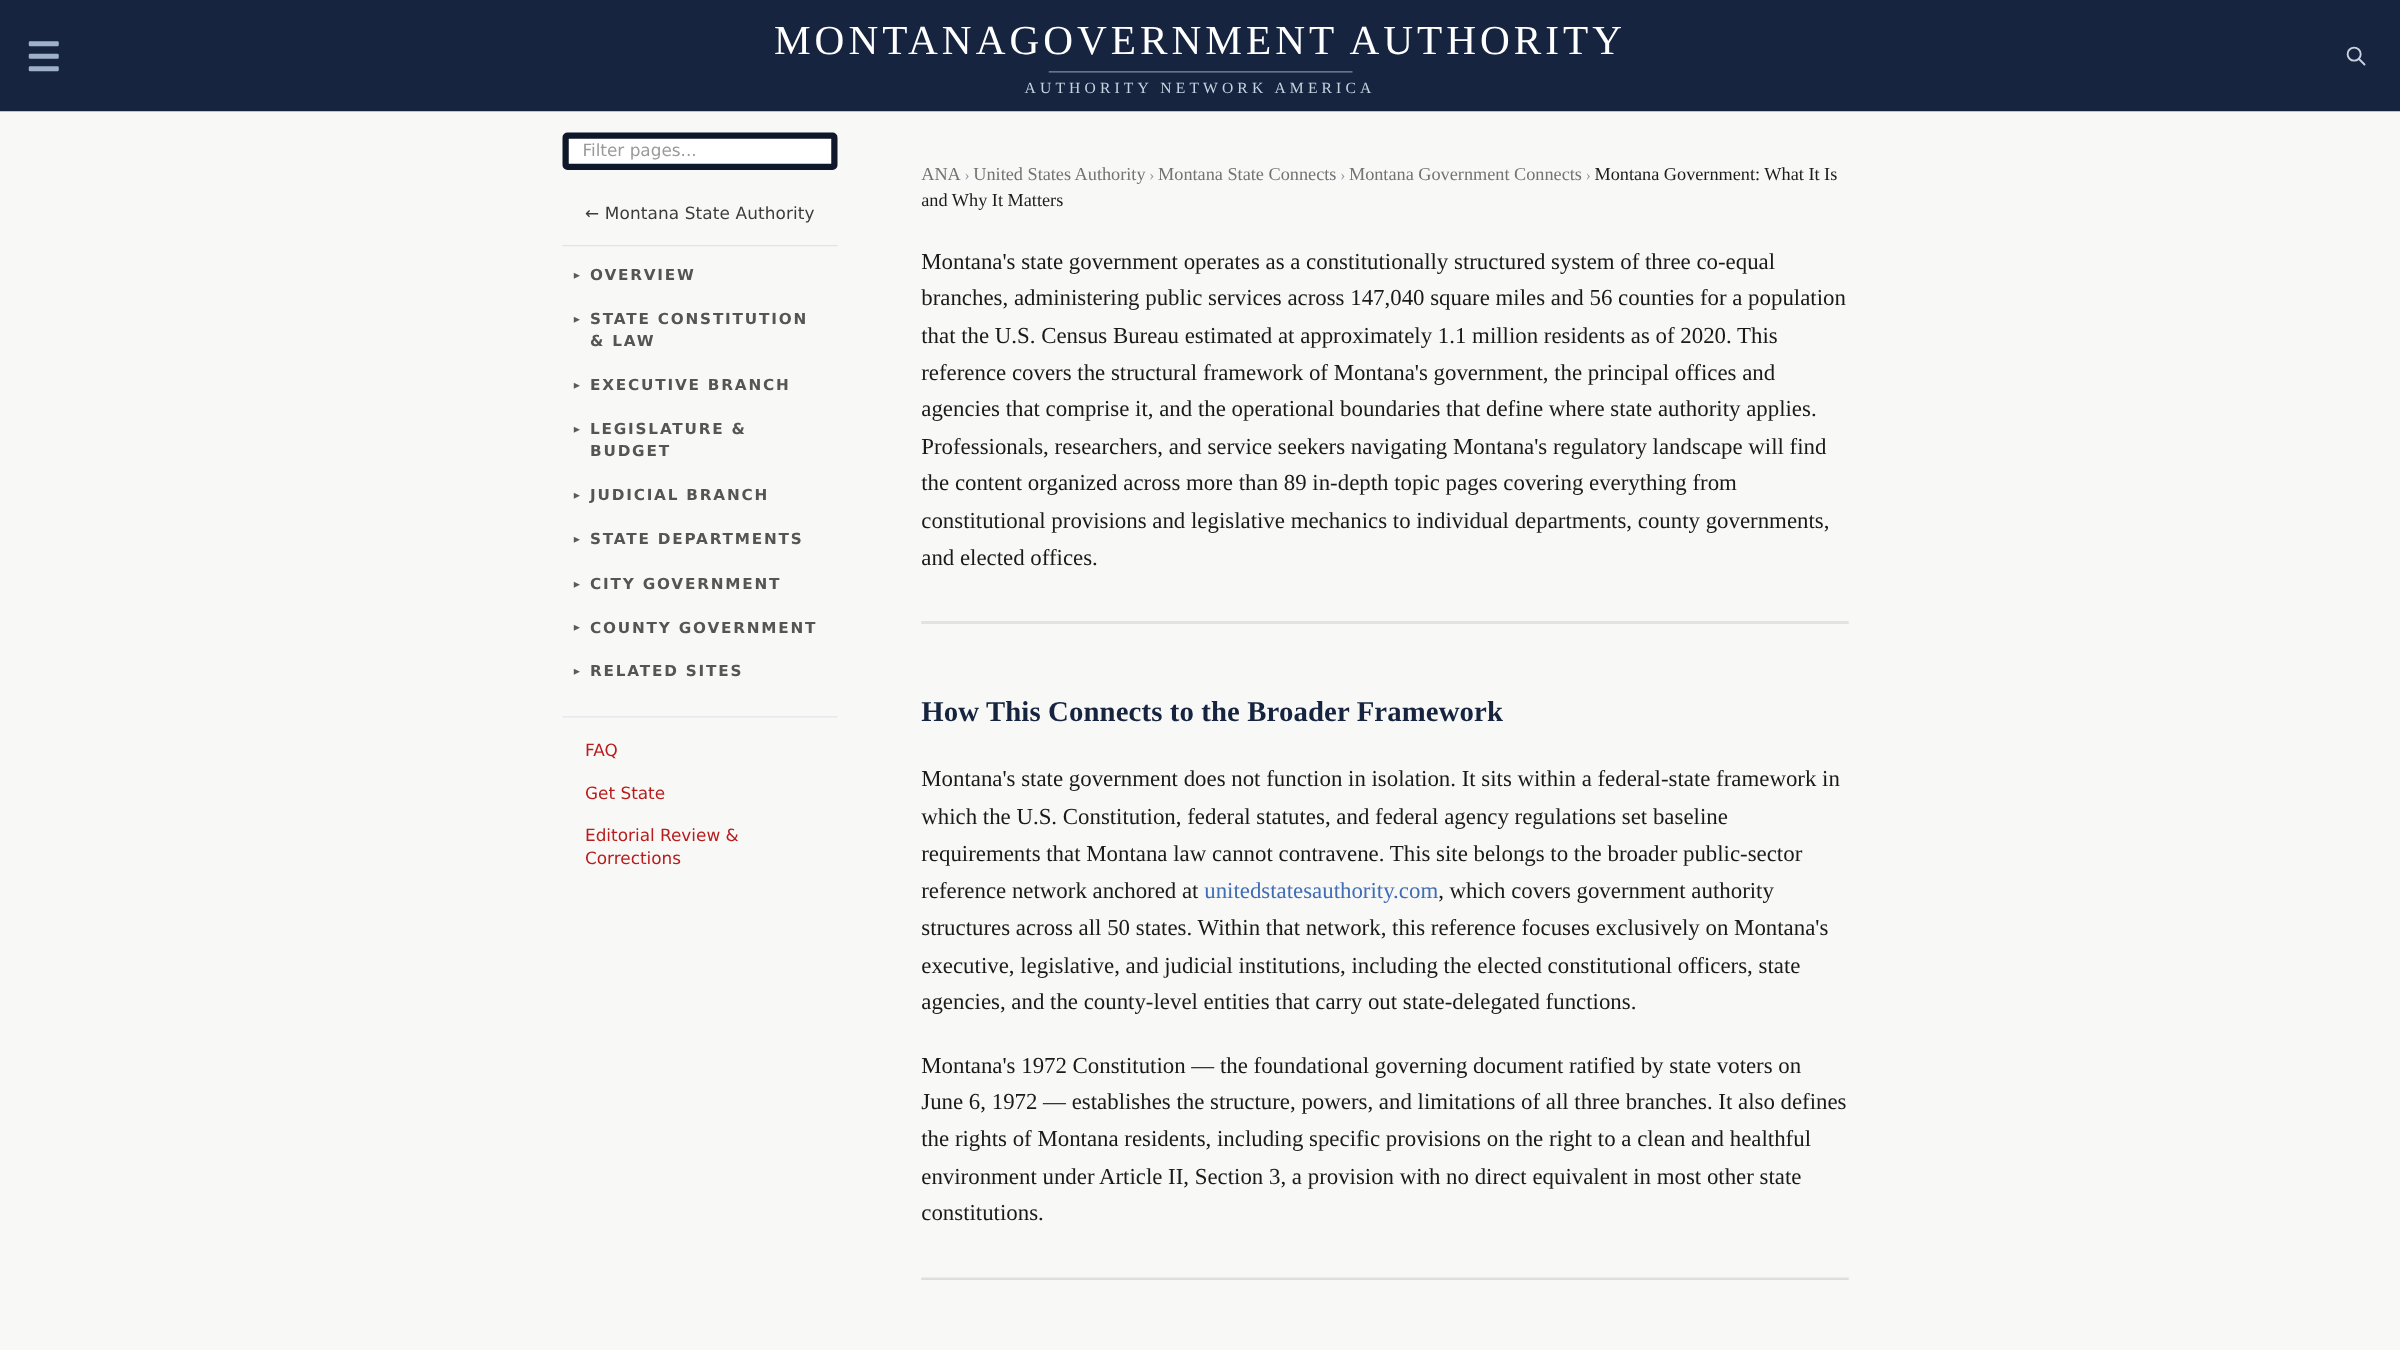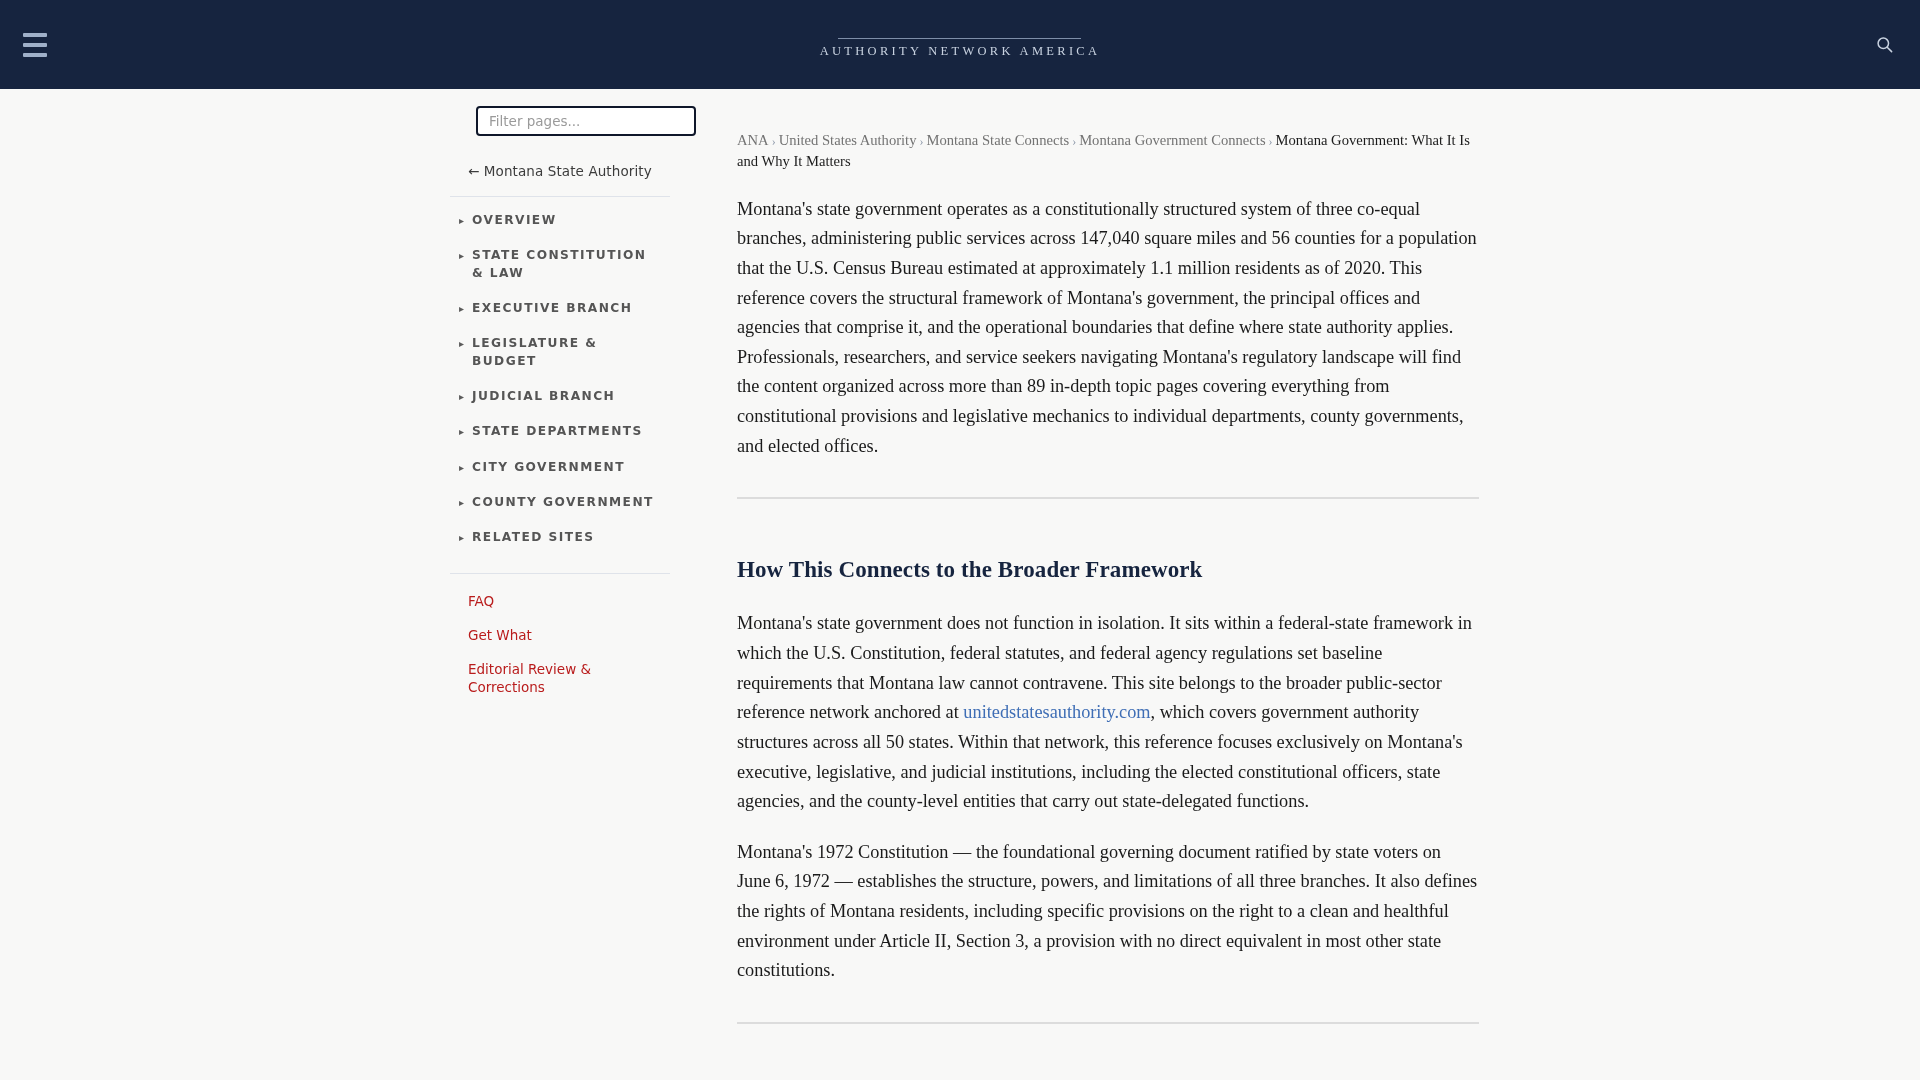--- a/index.html
+++ b/index.html
@@ -108,29 +108,28 @@
   .sidebar {
     width: 230px;
     margin-left: 450px;
     flex: none;
     font-family: "DejaVu Sans", "Liberation Sans", sans-serif;
   }
 
   .filter-input {
     width: 220px;
     height: 30px;
-    border: 2px solid #0f172a;
+    border: 5px solid #0f172a;
     border-radius: 4px;
     background: #ffffff;
     padding: 0 11px;
     font-family: "DejaVu Sans", "Liberation Sans", sans-serif;
     font-size: 13.5px;
     color: #333;
     outline: none;
-    margin-left: 26px;
   }
   .filter-input::placeholder { color: #9a9a9a; }
 
   .back-link {
     display: block;
     margin-top: 27px;
     padding-left: 18px;
     font-size: 13.5px;
     color: #3c3c3c;
     text-decoration: none;
@@ -253,20 +252,21 @@
 
 <header class="site-header">
 
   <button class="hamburger-btn">
     <span></span>
     <span></span>
     <span></span>
   </button>
 
   <div class="header-titles">
+    <div class="site-title">MONTANAGOVERNMENT AUTHORITY</div>
     <div class="title-rule"></div>
     <div class="site-subtitle">AUTHORITY NETWORK AMERICA</div>
   </div>
 
   <button class="search-btn">
     <svg width="19" height="19" viewBox="0 0 24 24" fill="none" stroke="#c8d2e0" stroke-width="1.9" stroke-linecap="round">
       <circle cx="10.5" cy="10.5" r="6.6"></circle>
       <line x1="15.4" y1="15.4" x2="21" y2="21"></line>
     </svg>
   </button>
@@ -322,21 +322,21 @@
       </li>
     </ul>
 
     <div class="sidebar-footer-divider"></div>
 
     <ul class="footer-links">
       <li>
         <a class="footer-link">FAQ</a>
       </li>
       <li>
-        <a class="footer-link">Get What</a>
+        <a class="footer-link">Get State</a>
       </li>
       <li>
         <a class="footer-link">Editorial Review &amp; Corrections</a>
       </li>
     </ul>
 
   </aside>
 
   <main class="main-content">
 

